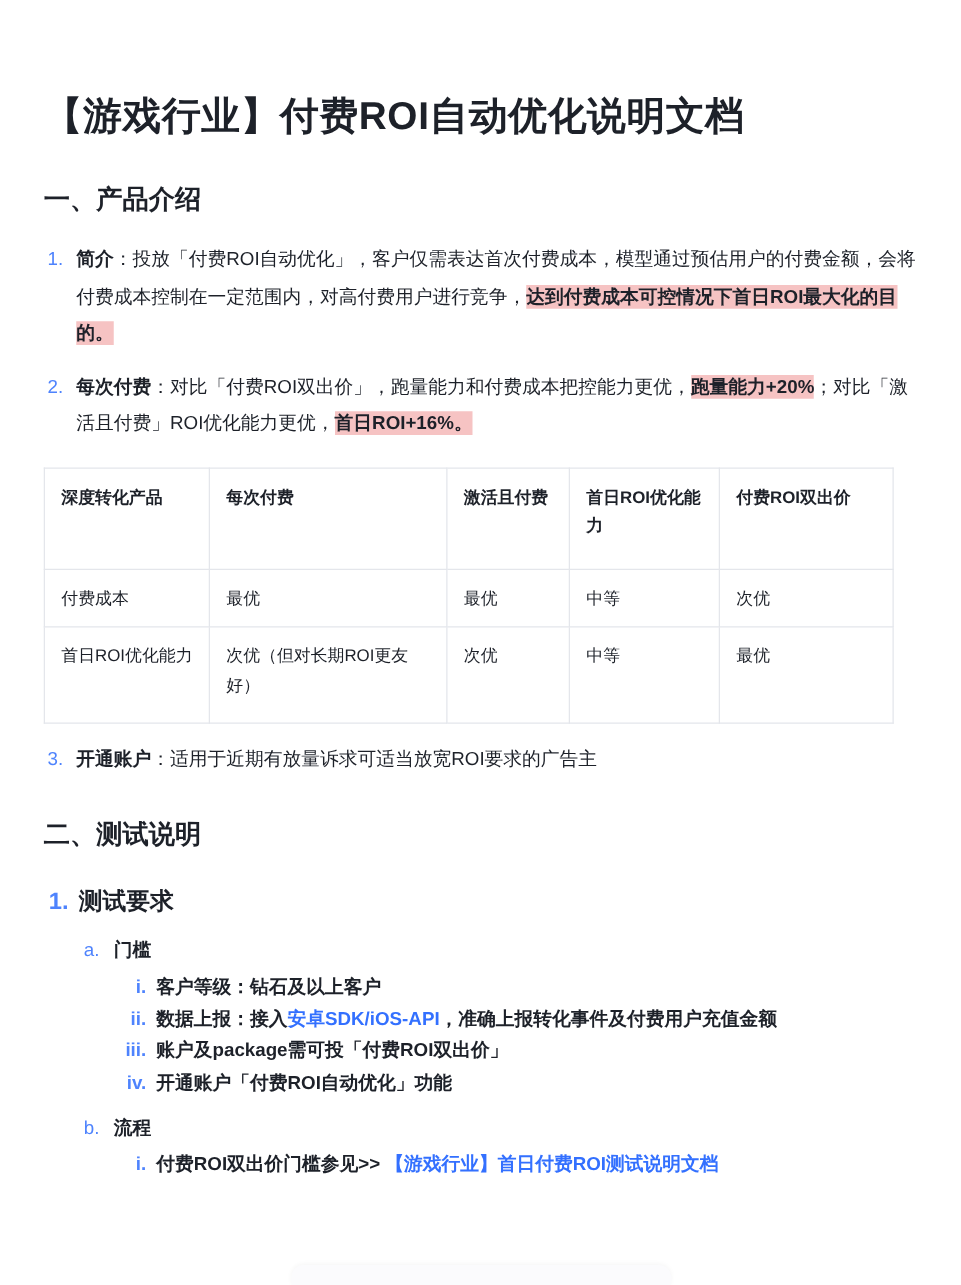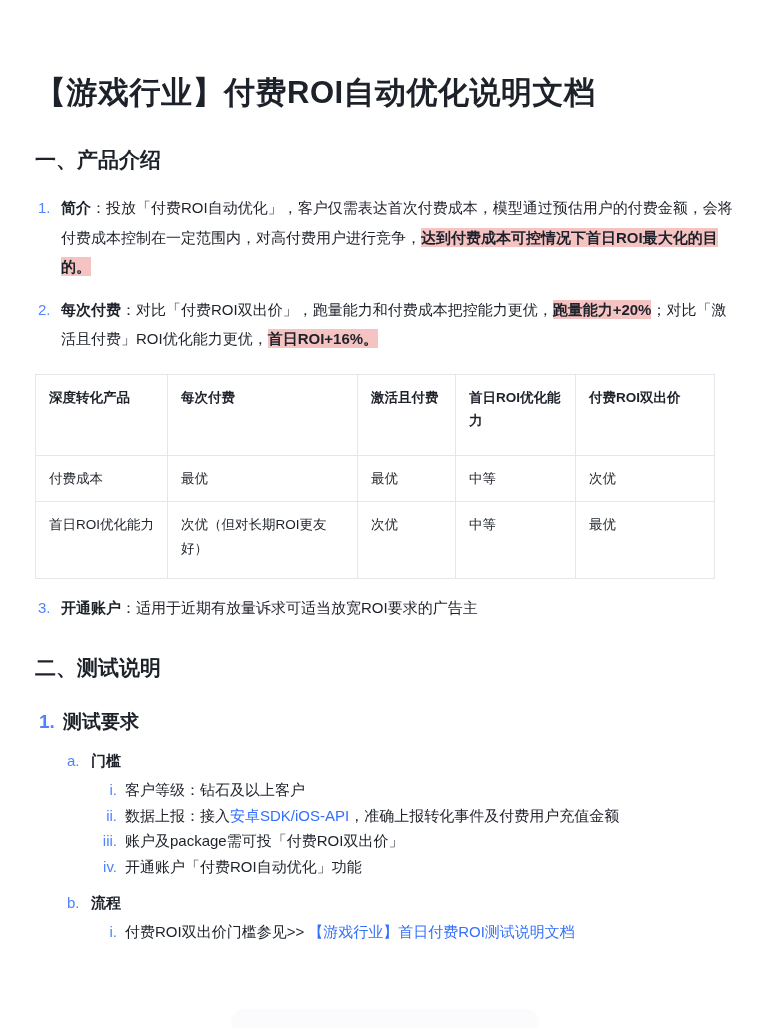--- a/index.html
+++ b/index.html
@@ -109,21 +109,21 @@
     margin: 2px 0 0 0;
     padding: 0;
     counter-reset: lvl3;
   }
   ol.lvl3 > li {
     counter-increment: lvl3;
     position: relative;
     padding-left: 34px;
     margin-top: 0;
     font-size: 15px;
-    font-weight: normal;
+    font-weight: bold;
     line-height: 1.7;
   }
   ol.lvl3 > li::before {
     content: counter(lvl3, lower-roman) ".";
     position: absolute;
     left: 0;
     top: 0;
     width: 26px;
     text-align: right;
     color: #4e83fd;

